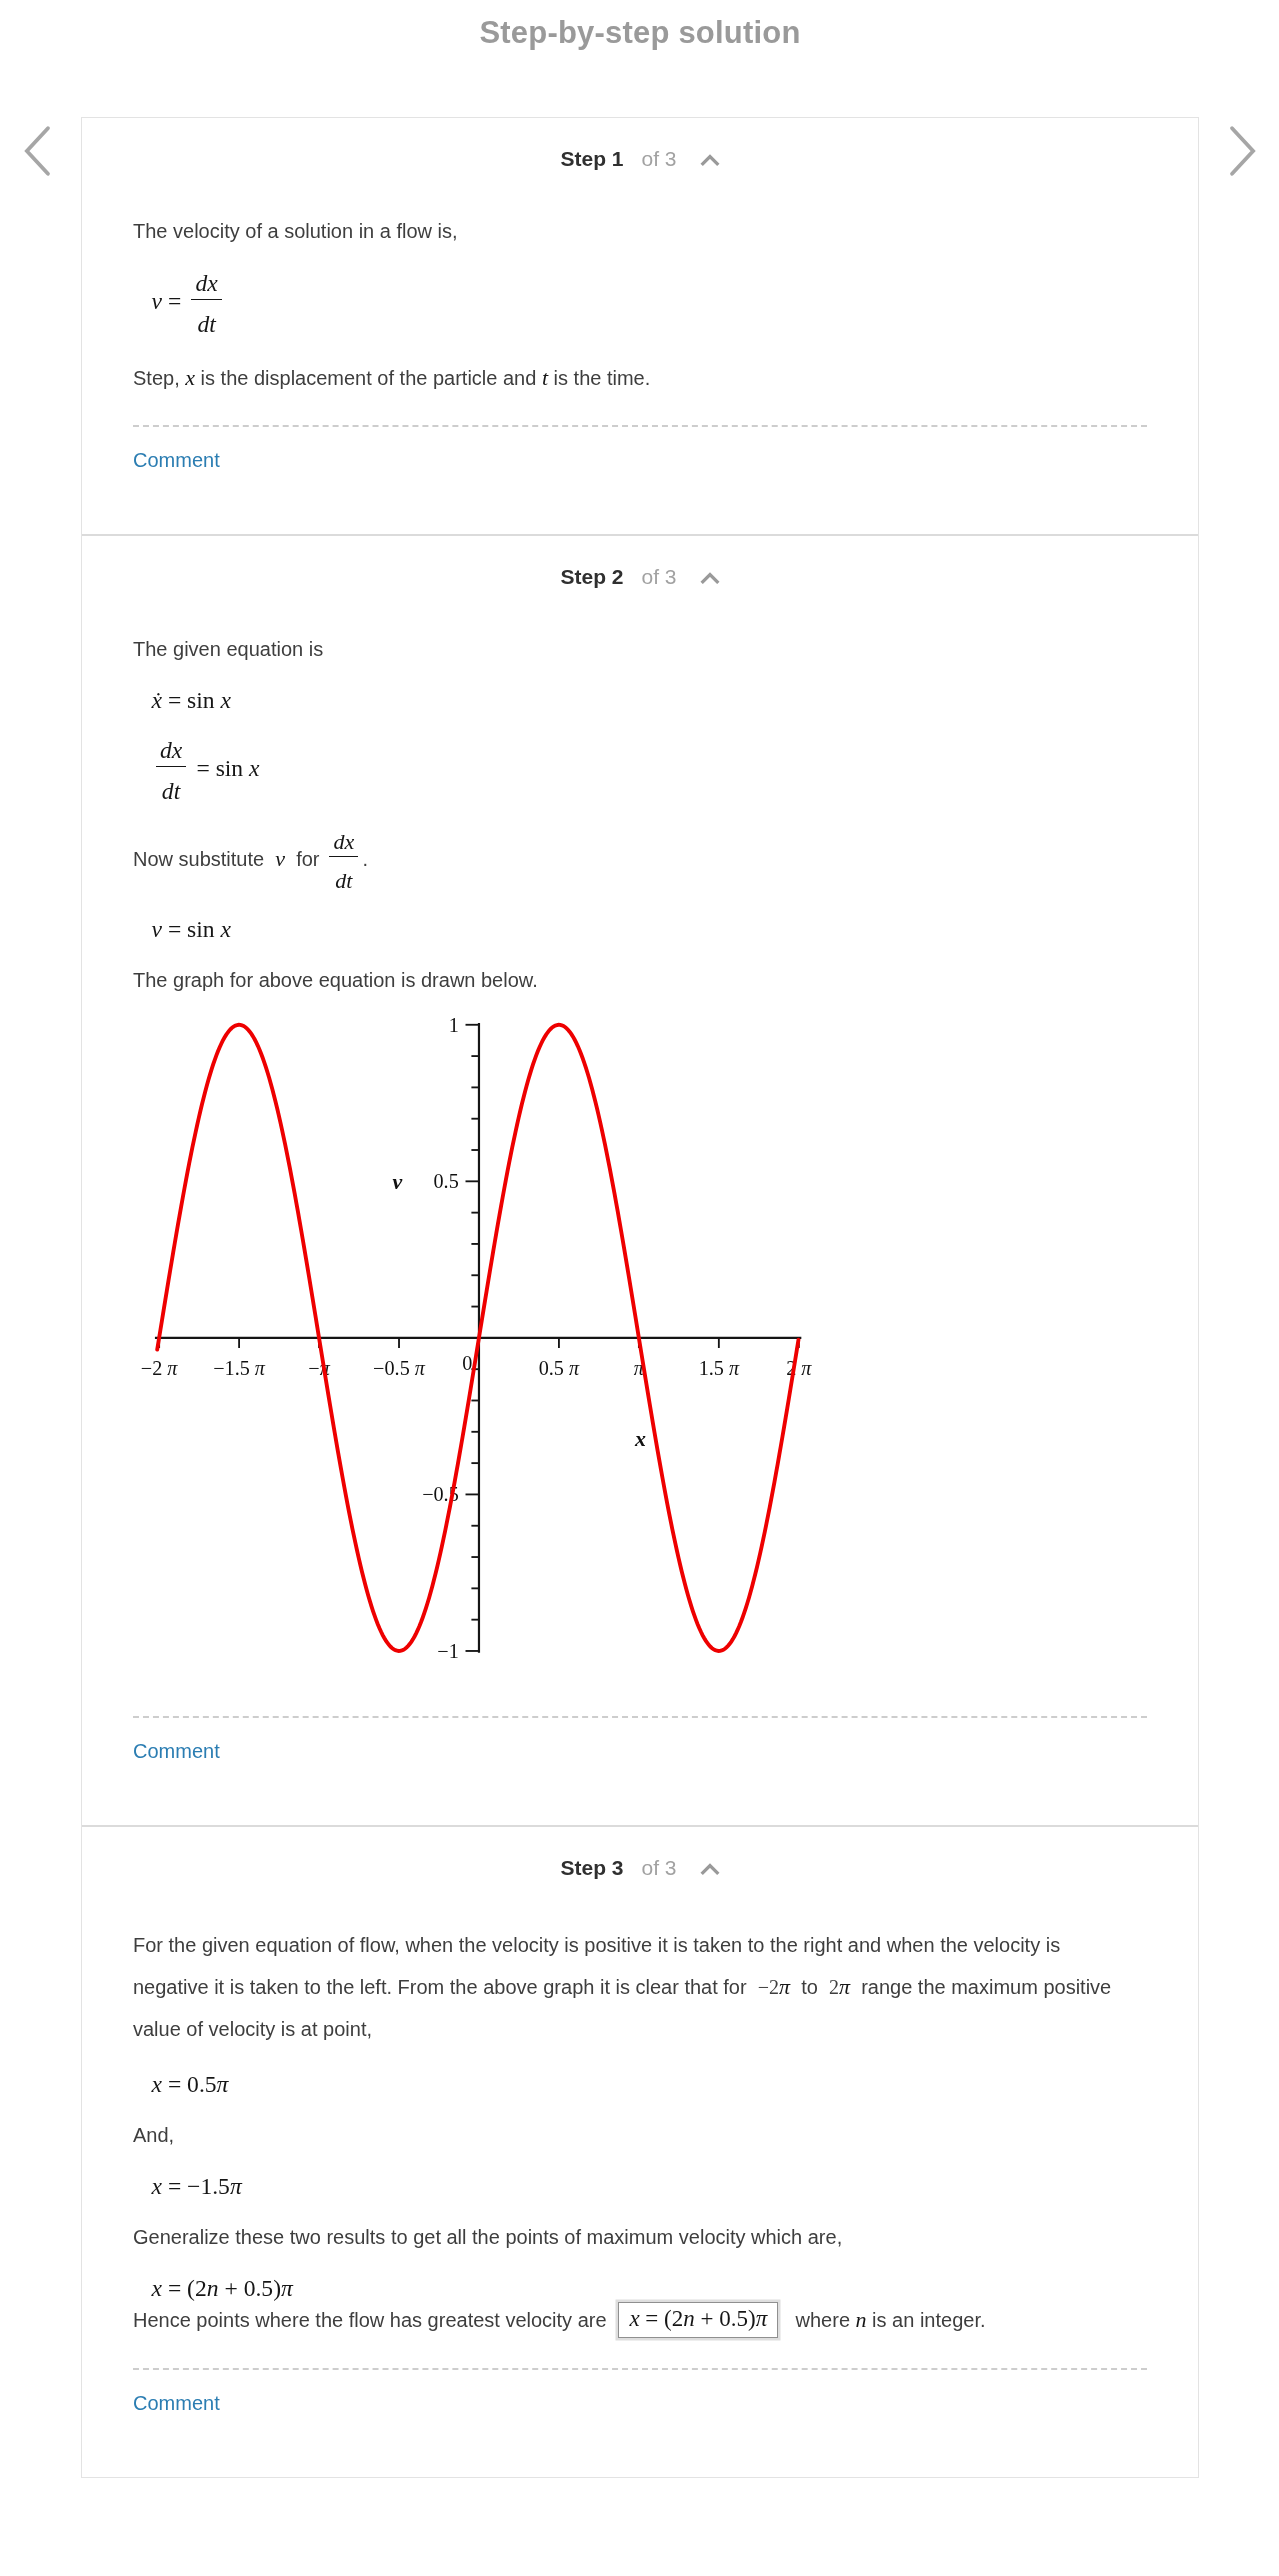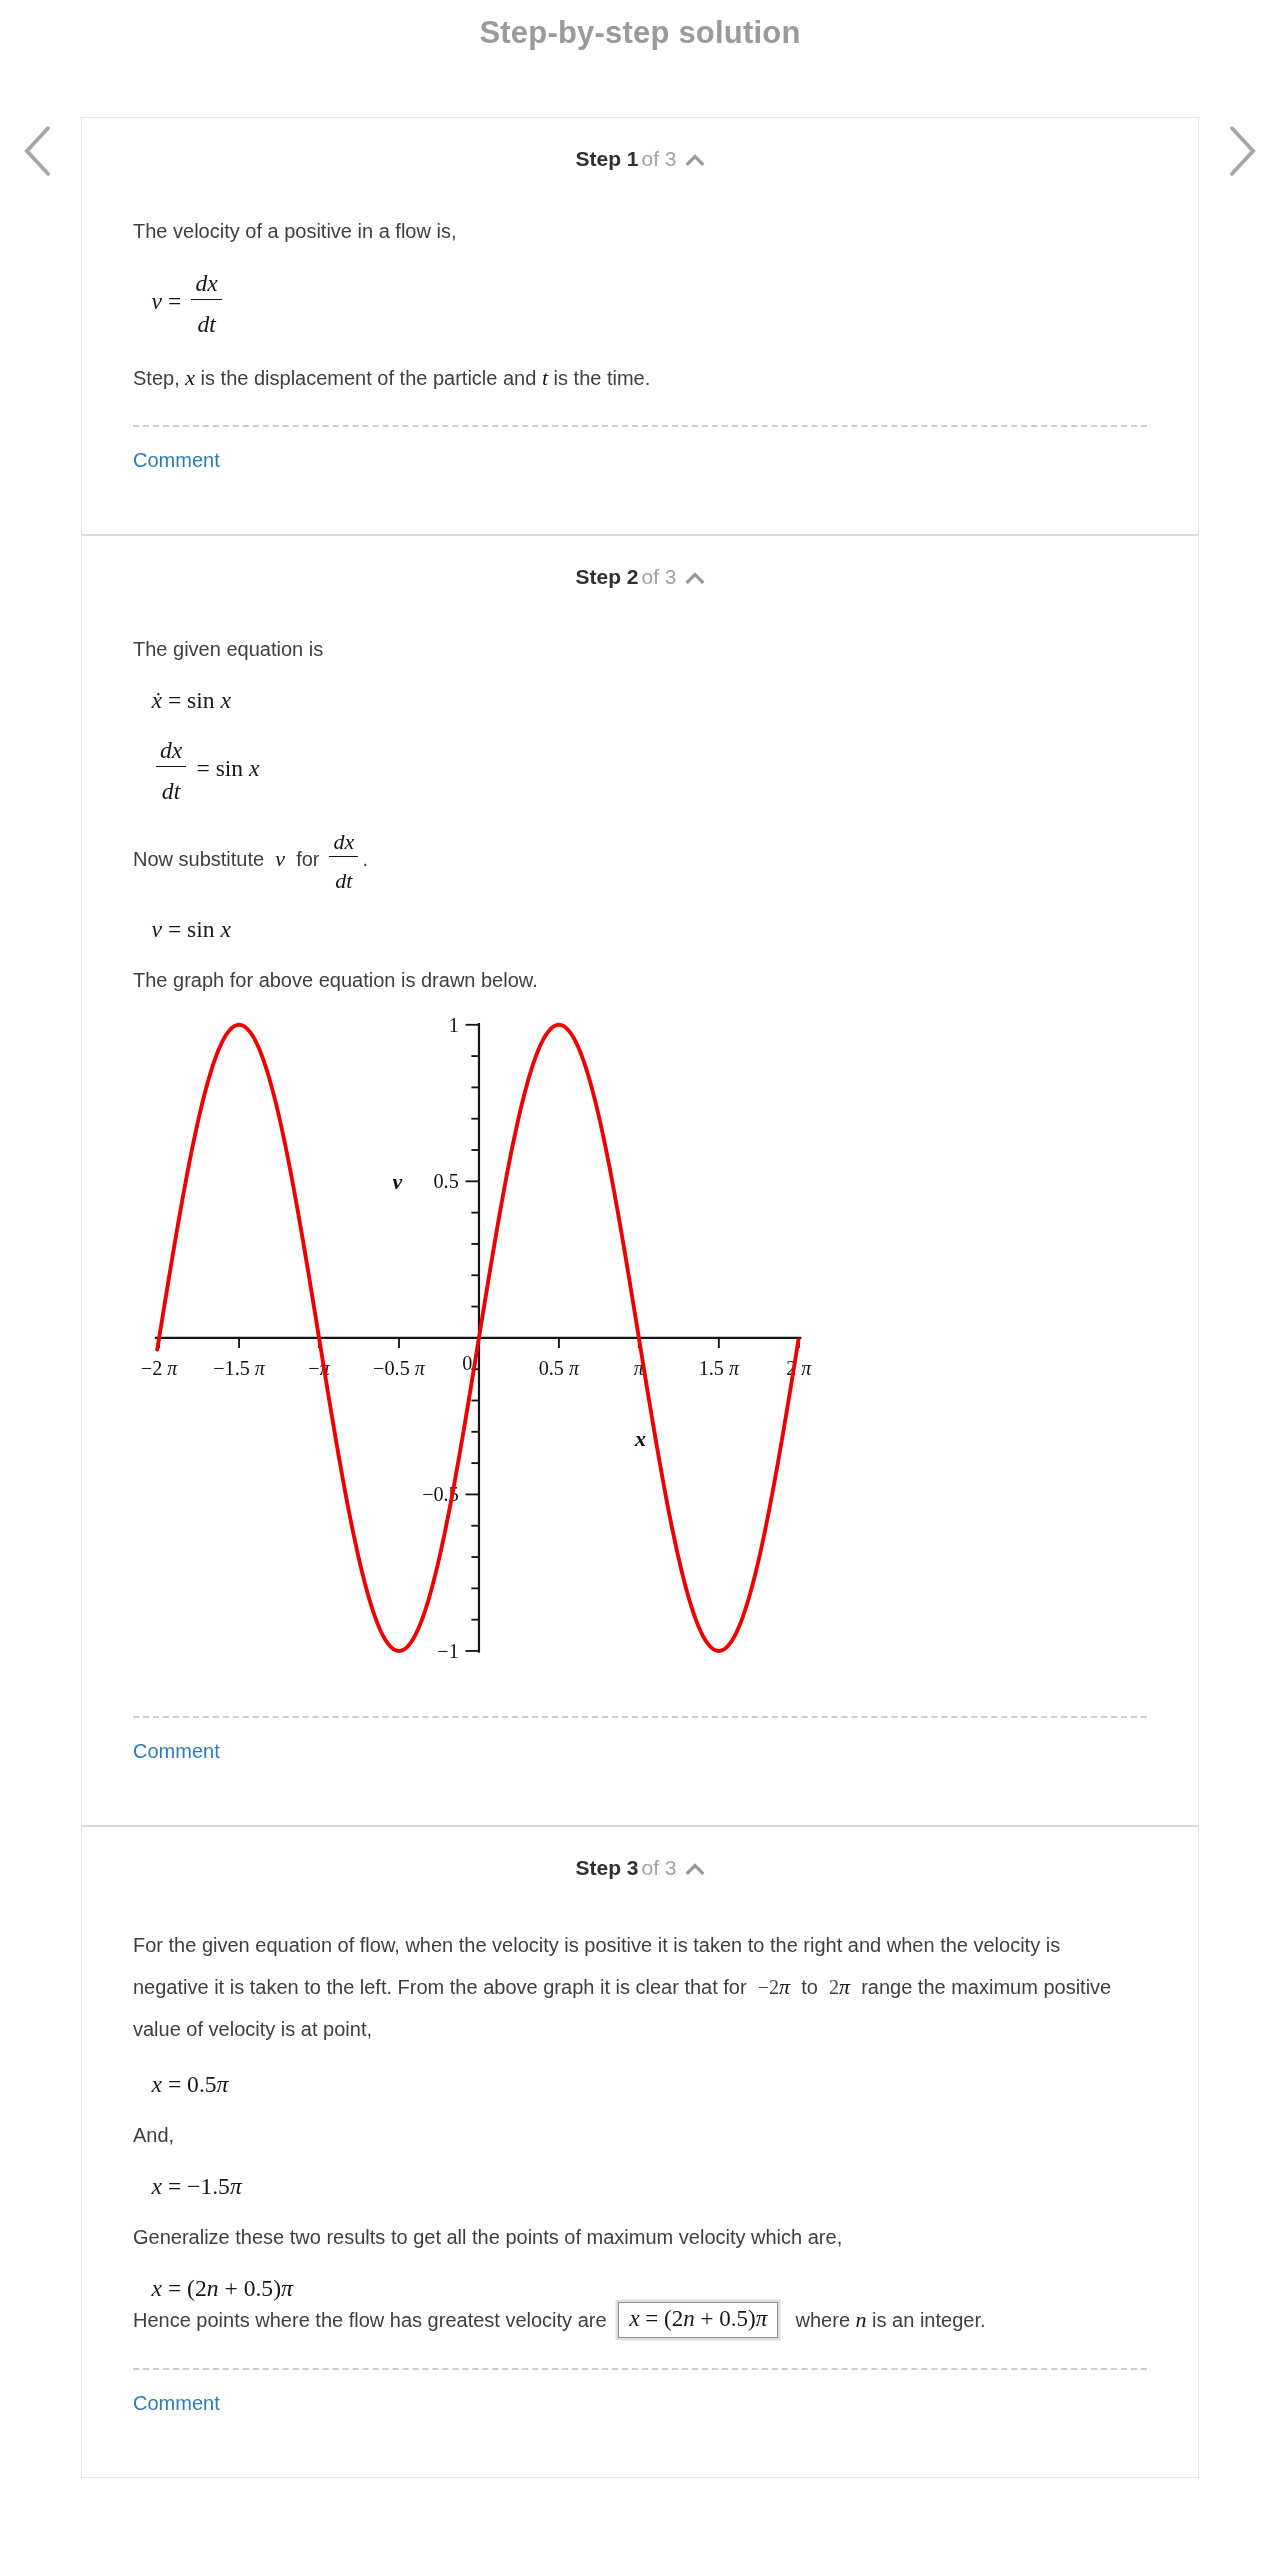--- a/index.html
+++ b/index.html
@@ -5,21 +5,21 @@
   html,body{margin:0;padding:0;background:#ffffff;}
   body{width:1280px;font-family:"Liberation Sans",sans-serif;color:#3e3e3e;-webkit-font-smoothing:antialiased;}
   .page-title{margin:15px 0 0;text-align:center;font-size:31px;font-weight:bold;color:#9a9a9a;letter-spacing:0.2px;}
   .carousel{position:relative;margin-top:66px;}
   .nav-arrow{position:absolute;top:1.7px;background:none;border:none;padding:5px;cursor:pointer;}
   .nav-arrow.left{left:15px;}
   .nav-arrow.right{right:15px;}
   .card{width:1116px;margin:0 auto;background:#fff;border:1.7px solid #e3e3e3;}
   section.step{padding:29px 51px 62px;}
   section.step + section.step{border-top:2.5px solid #dbdbdb;}
-  .step-header{display:flex;justify-content:center;align-items:center;gap:3px;font-size:21px;cursor:pointer;}
+  .step-header{display:flex;justify-content:center;align-items:center;gap:18px;font-size:21px;cursor:pointer;}
   .step-label{font-weight:bold;color:#303030;}
   .step-of{color:#a2a2a2;}
   .chev-up{margin-left:5px;margin-top:2.5px;}
   .step-body{margin-top:45px;}
   p.body-text{font-size:20px;line-height:1.55;margin:22px 0 0;color:#3e3e3e;}
   p.loose{line-height:2.0;margin-right:8.4px;}
   .sv{font-family:"Liberation Serif",serif;font-style:italic;}
   .sm{font-family:"Liberation Serif",serif;}
   .equation{font-family:"Liberation Serif",serif;font-size:23.6px;color:#161616;margin:22px 0 0;padding-left:18.5px;white-space:pre-wrap;}
   .equation .sv{font-size:1em;}
@@ -61,21 +61,21 @@
 
       <section class="step">
         <div class="step-header">
           <span class="step-label">Step 1</span>
           <span class="step-of">of 3</span>
           <svg class="chev-up" width="20" height="12.6" viewBox="0 0 24 15">
             <polyline points="2,13 12,3 22,13" fill="none" stroke="#9a9a9a" stroke-width="4" stroke-linejoin="miter"></polyline>
           </svg>
         </div>
         <div class="step-body">
-          <p class="body-text">The velocity of a positive in a flow is,</p>
+          <p class="body-text">The velocity of a solution in a flow is,</p>
           <div class="equation"><span class="sv">v</span><span> = </span><span class="frac"><span class="num">dx</span><span class="den">dt</span></span></div>
           <p class="body-text rich-sentence"><span>Step, </span><span class="sv">x</span><span> is the displacement of the particle and </span><span class="sv">t</span><span> is the time.</span></p>
           <hr class="dashed-divider">
           <a class="comment-link">Comment</a>
         </div>
       </section>
 
       <section class="step">
         <div class="step-header">
           <span class="step-label">Step 2</span>

